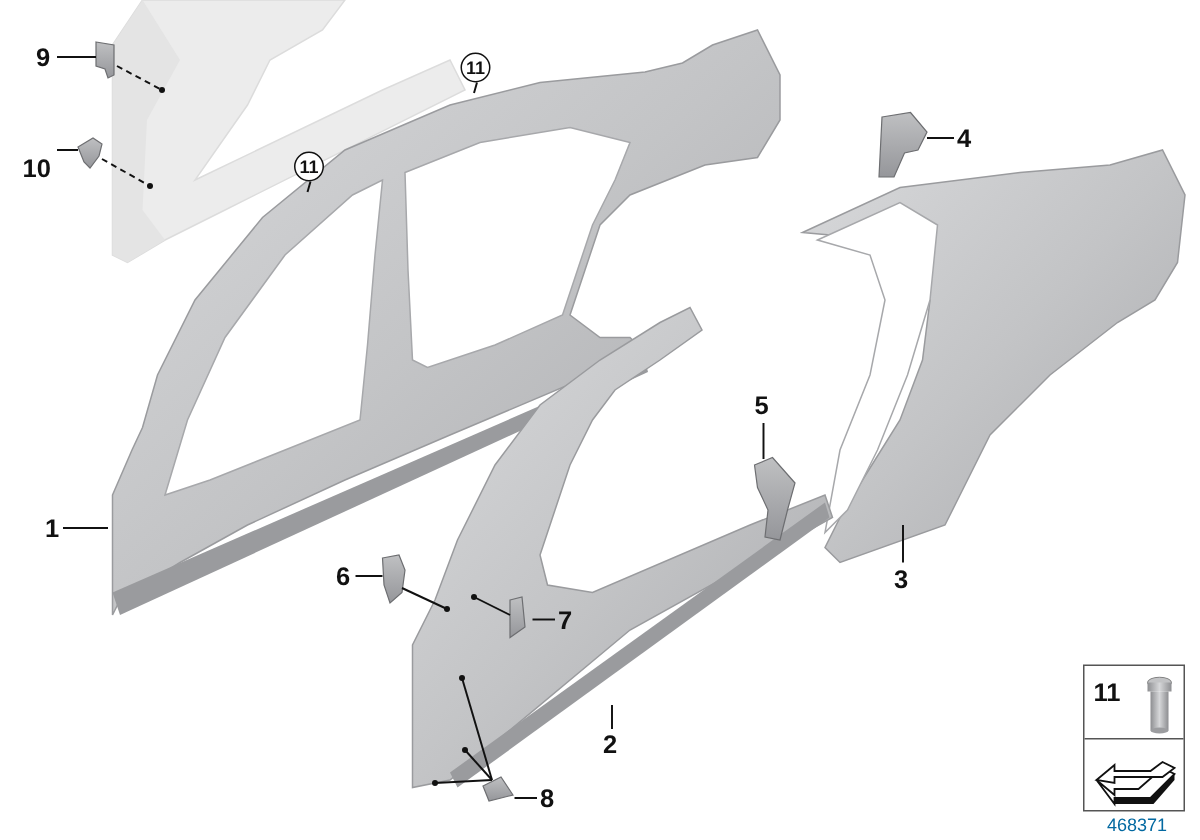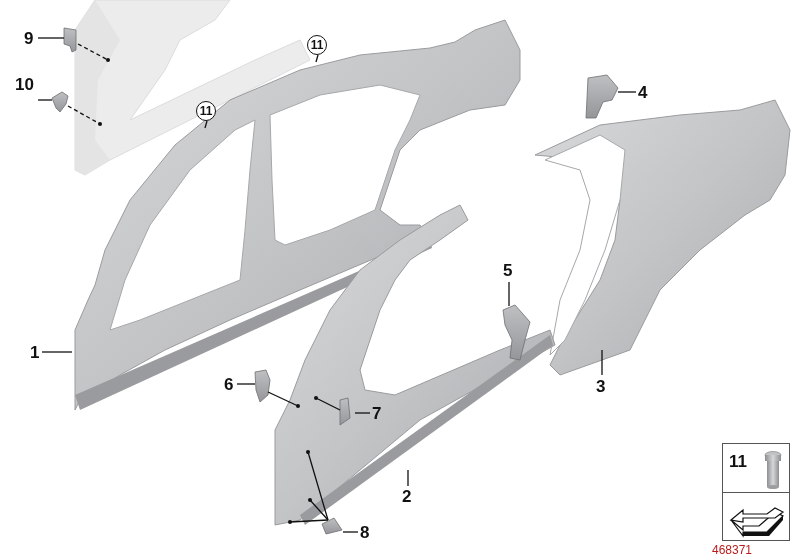--- a/index.html
+++ b/index.html
@@ -7,21 +7,21 @@
   #canvas { position: absolute; left: 0; top: 0; width: 800px; height: 560px; }
   .callout { position: absolute; font-family: "Liberation Sans", sans-serif; font-weight: bold; font-size: 17px; color: #111; line-height: 1; }
   .circ { position: absolute; width: 20px; height: 20px; border: 1.5px solid #111; border-radius: 50%; background: #fff;
           font-family: "Liberation Sans", sans-serif; font-weight: bold; font-size: 12px; color: #111;
           display: flex; align-items: center; justify-content: center; box-sizing: border-box; }
   .legend-box { position: absolute; left: 722px; top: 443px; width: 68px; height: 98px; border: 1px solid #555; box-sizing: border-box; background: #fff; }
   .legend-divider { position: absolute; left: 0; top: 48px; width: 100%; height: 0; border-top: 1px solid #555; }
   .legend-num { position: absolute; left: 6px; top: 8px; font-weight: bold; font-size: 17px; color: #111; }
   .legend-bolt { position: absolute; left: 38px; top: 6px; width: 24px; height: 40px; }
   .legend-arrow { position: absolute; left: 4px; top: 54px; width: 60px; height: 40px; }
-  .catalog-num { position: absolute; left: 712px; top: 543px; font-size: 12px; color: #b91c1c; }
+  .catalog-num { position: absolute; left: 738px; top: 543px; font-size: 12px; color: #0369a1; }
 </style>
 </head>
 <body>
 
 <svg id="canvas" viewBox="0 0 800 560" xmlns="http://www.w3.org/2000/svg">
   <defs>
     <linearGradient id="metal" x1="0" y1="0" x2="1" y2="1">
       <stop offset="0" stop-color="#d8d9db"></stop>
       <stop offset="0.5" stop-color="#c3c4c6"></stop>
       <stop offset="1" stop-color="#a9aaad"></stop>
@@ -104,21 +104,21 @@
     <circle cx="100" cy="124" r="2"></circle>
     <circle cx="298" cy="406" r="2"></circle>
     <circle cx="316" cy="398" r="2"></circle>
     <circle cx="308" cy="452" r="2"></circle>
     <circle cx="310" cy="500" r="2"></circle>
     <circle cx="290" cy="522" r="2"></circle>
   </g>
 </svg>
 
 <span class="callout" style="left:24px; top:30px;">9</span>
-<span class="callout" style="left:15px; top:76px;">10</span>
+<span class="callout" style="left:15px; top:104px;">10</span>
 <span class="callout" style="left:30px; top:344px;">1</span>
 <span class="callout" style="left:638px; top:84px;">4</span>
 <span class="callout" style="left:503px; top:262px;">5</span>
 <span class="callout" style="left:596px; top:378px;">3</span>
 <span class="callout" style="left:224px; top:376px;">6</span>
 <span class="callout" style="left:372px; top:405px;">7</span>
 <span class="callout" style="left:402px; top:488px;">2</span>
 <span class="callout" style="left:360px; top:524px;">8</span>
 
 <span class="circ" style="left:307px; top:35px;">11</span>

